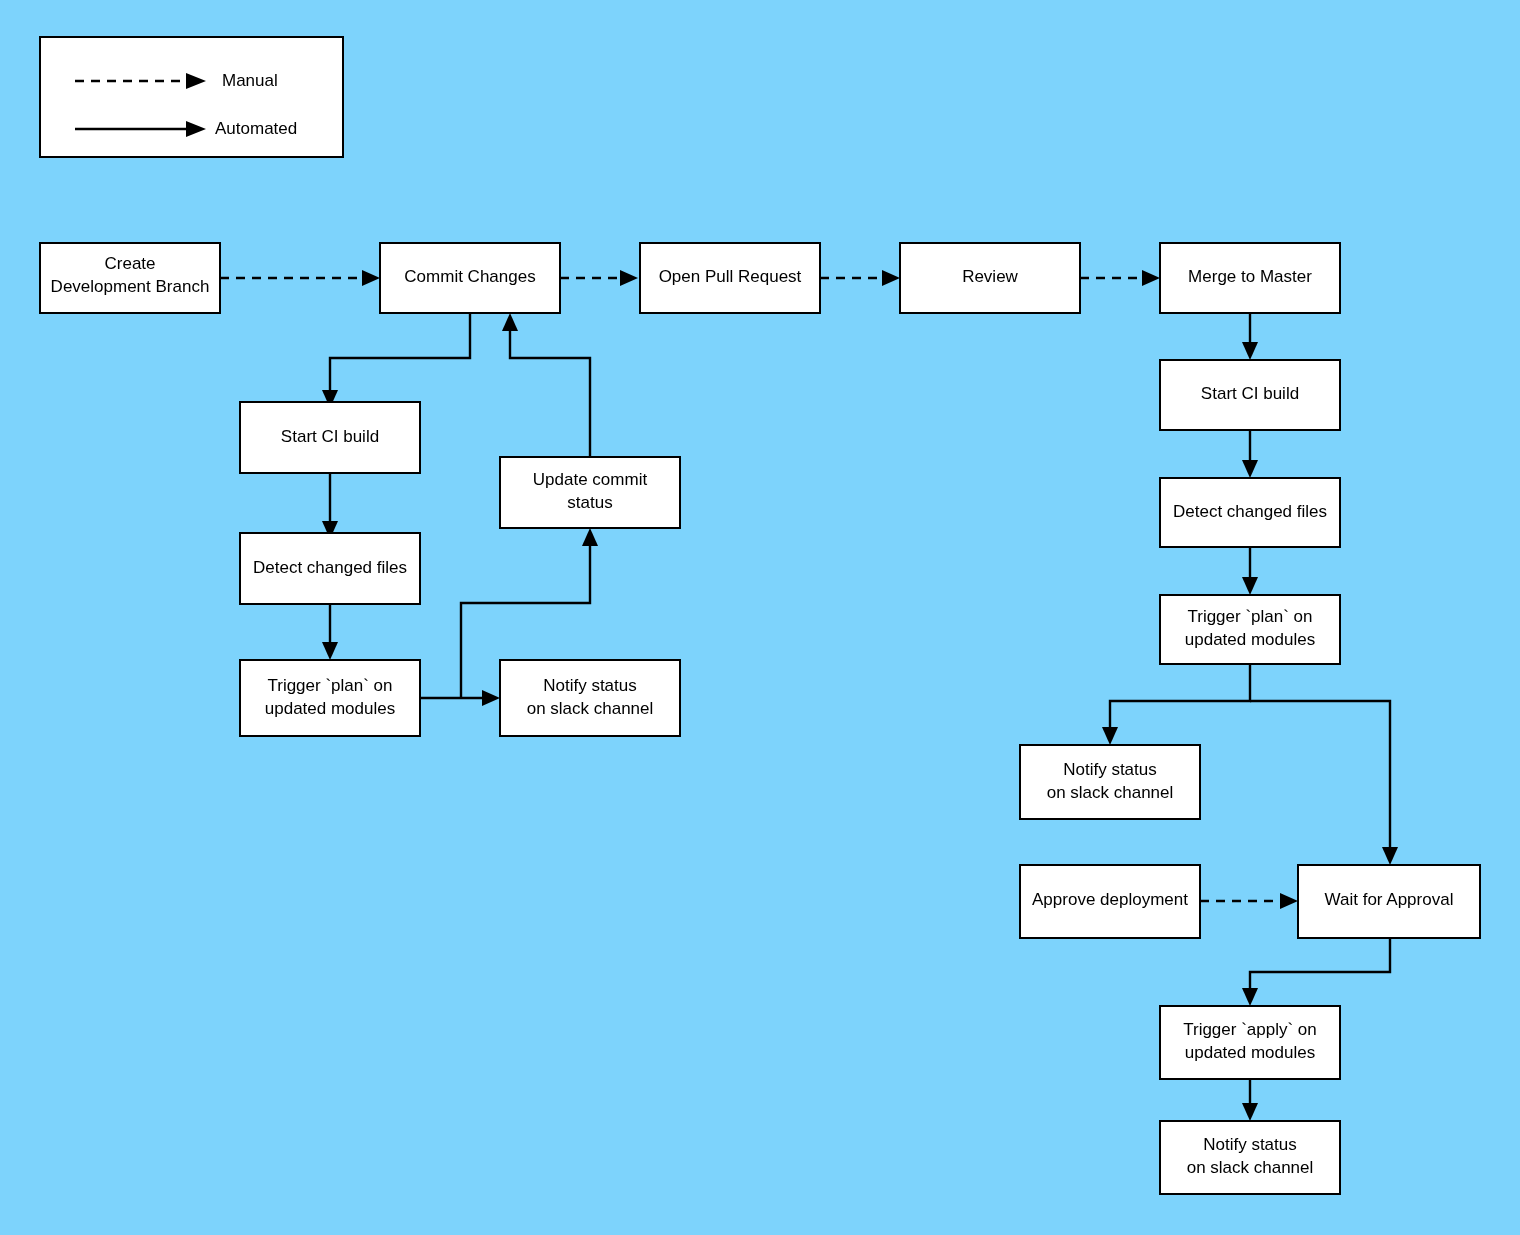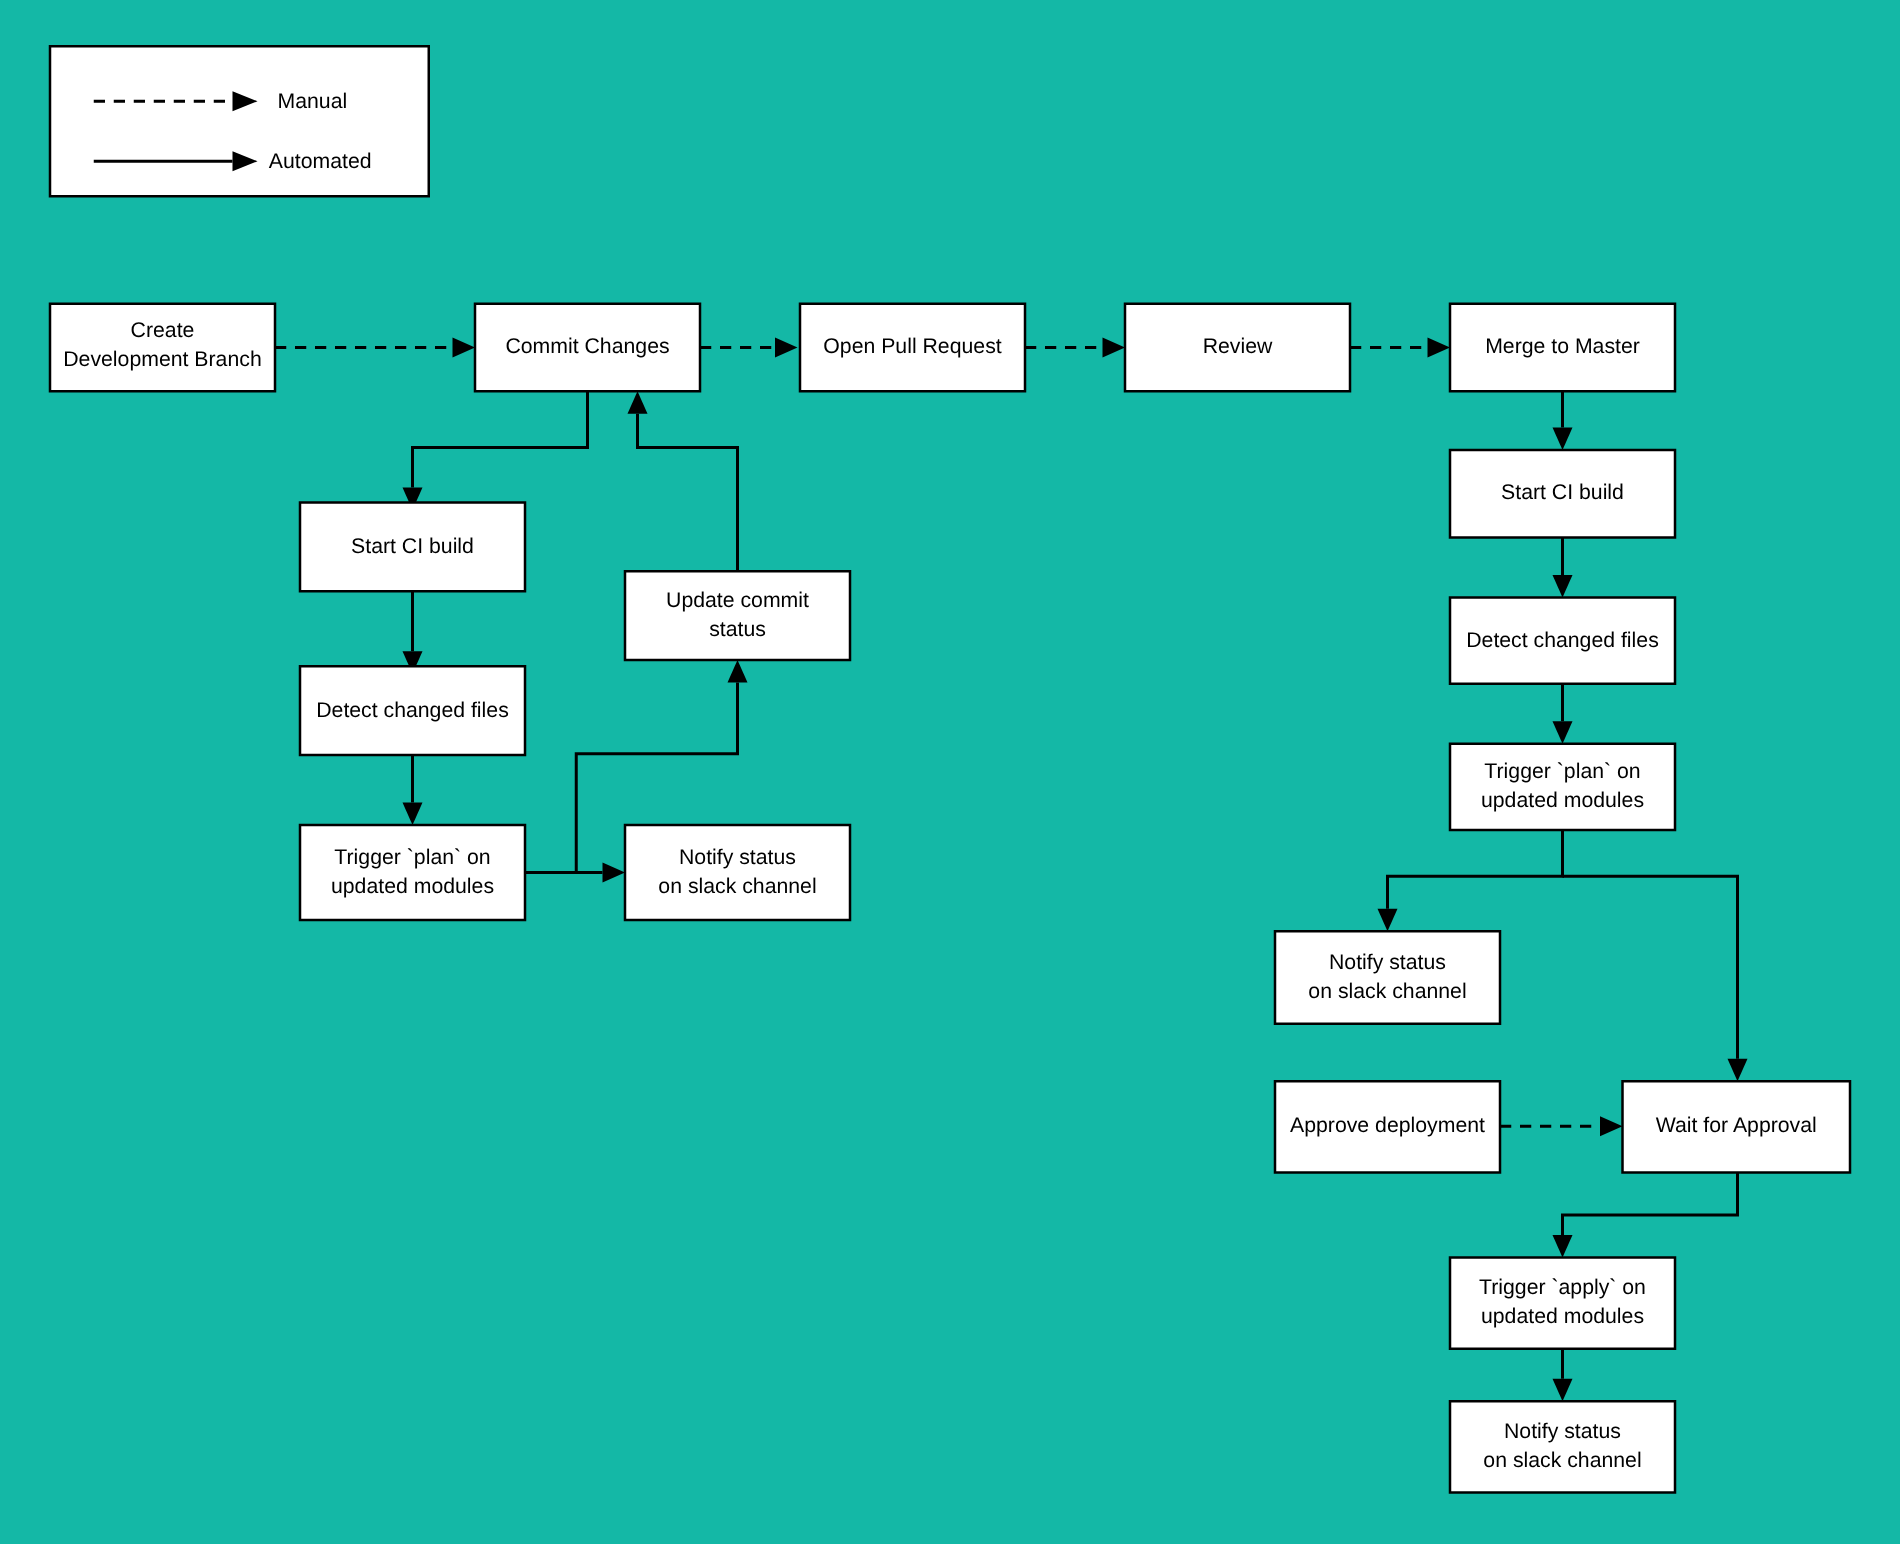--- a/index.html
+++ b/index.html
@@ -10,21 +10,21 @@
   body {
     width: 1520px;
     height: 1235px;
     font-family: "Liberation Sans", sans-serif;
     overflow: hidden;
   }
   #canvas {
     position: relative;
     width: 1520px;
     height: 1235px;
-    background: #14b8a6;
+    background: #7dd3fc;
   }
   svg.diagram {
     position: absolute;
     top: 0;
     left: 0;
     width: 1520px;
     height: 1235px;
   }
   .node-rect {
     fill: #ffffff;

